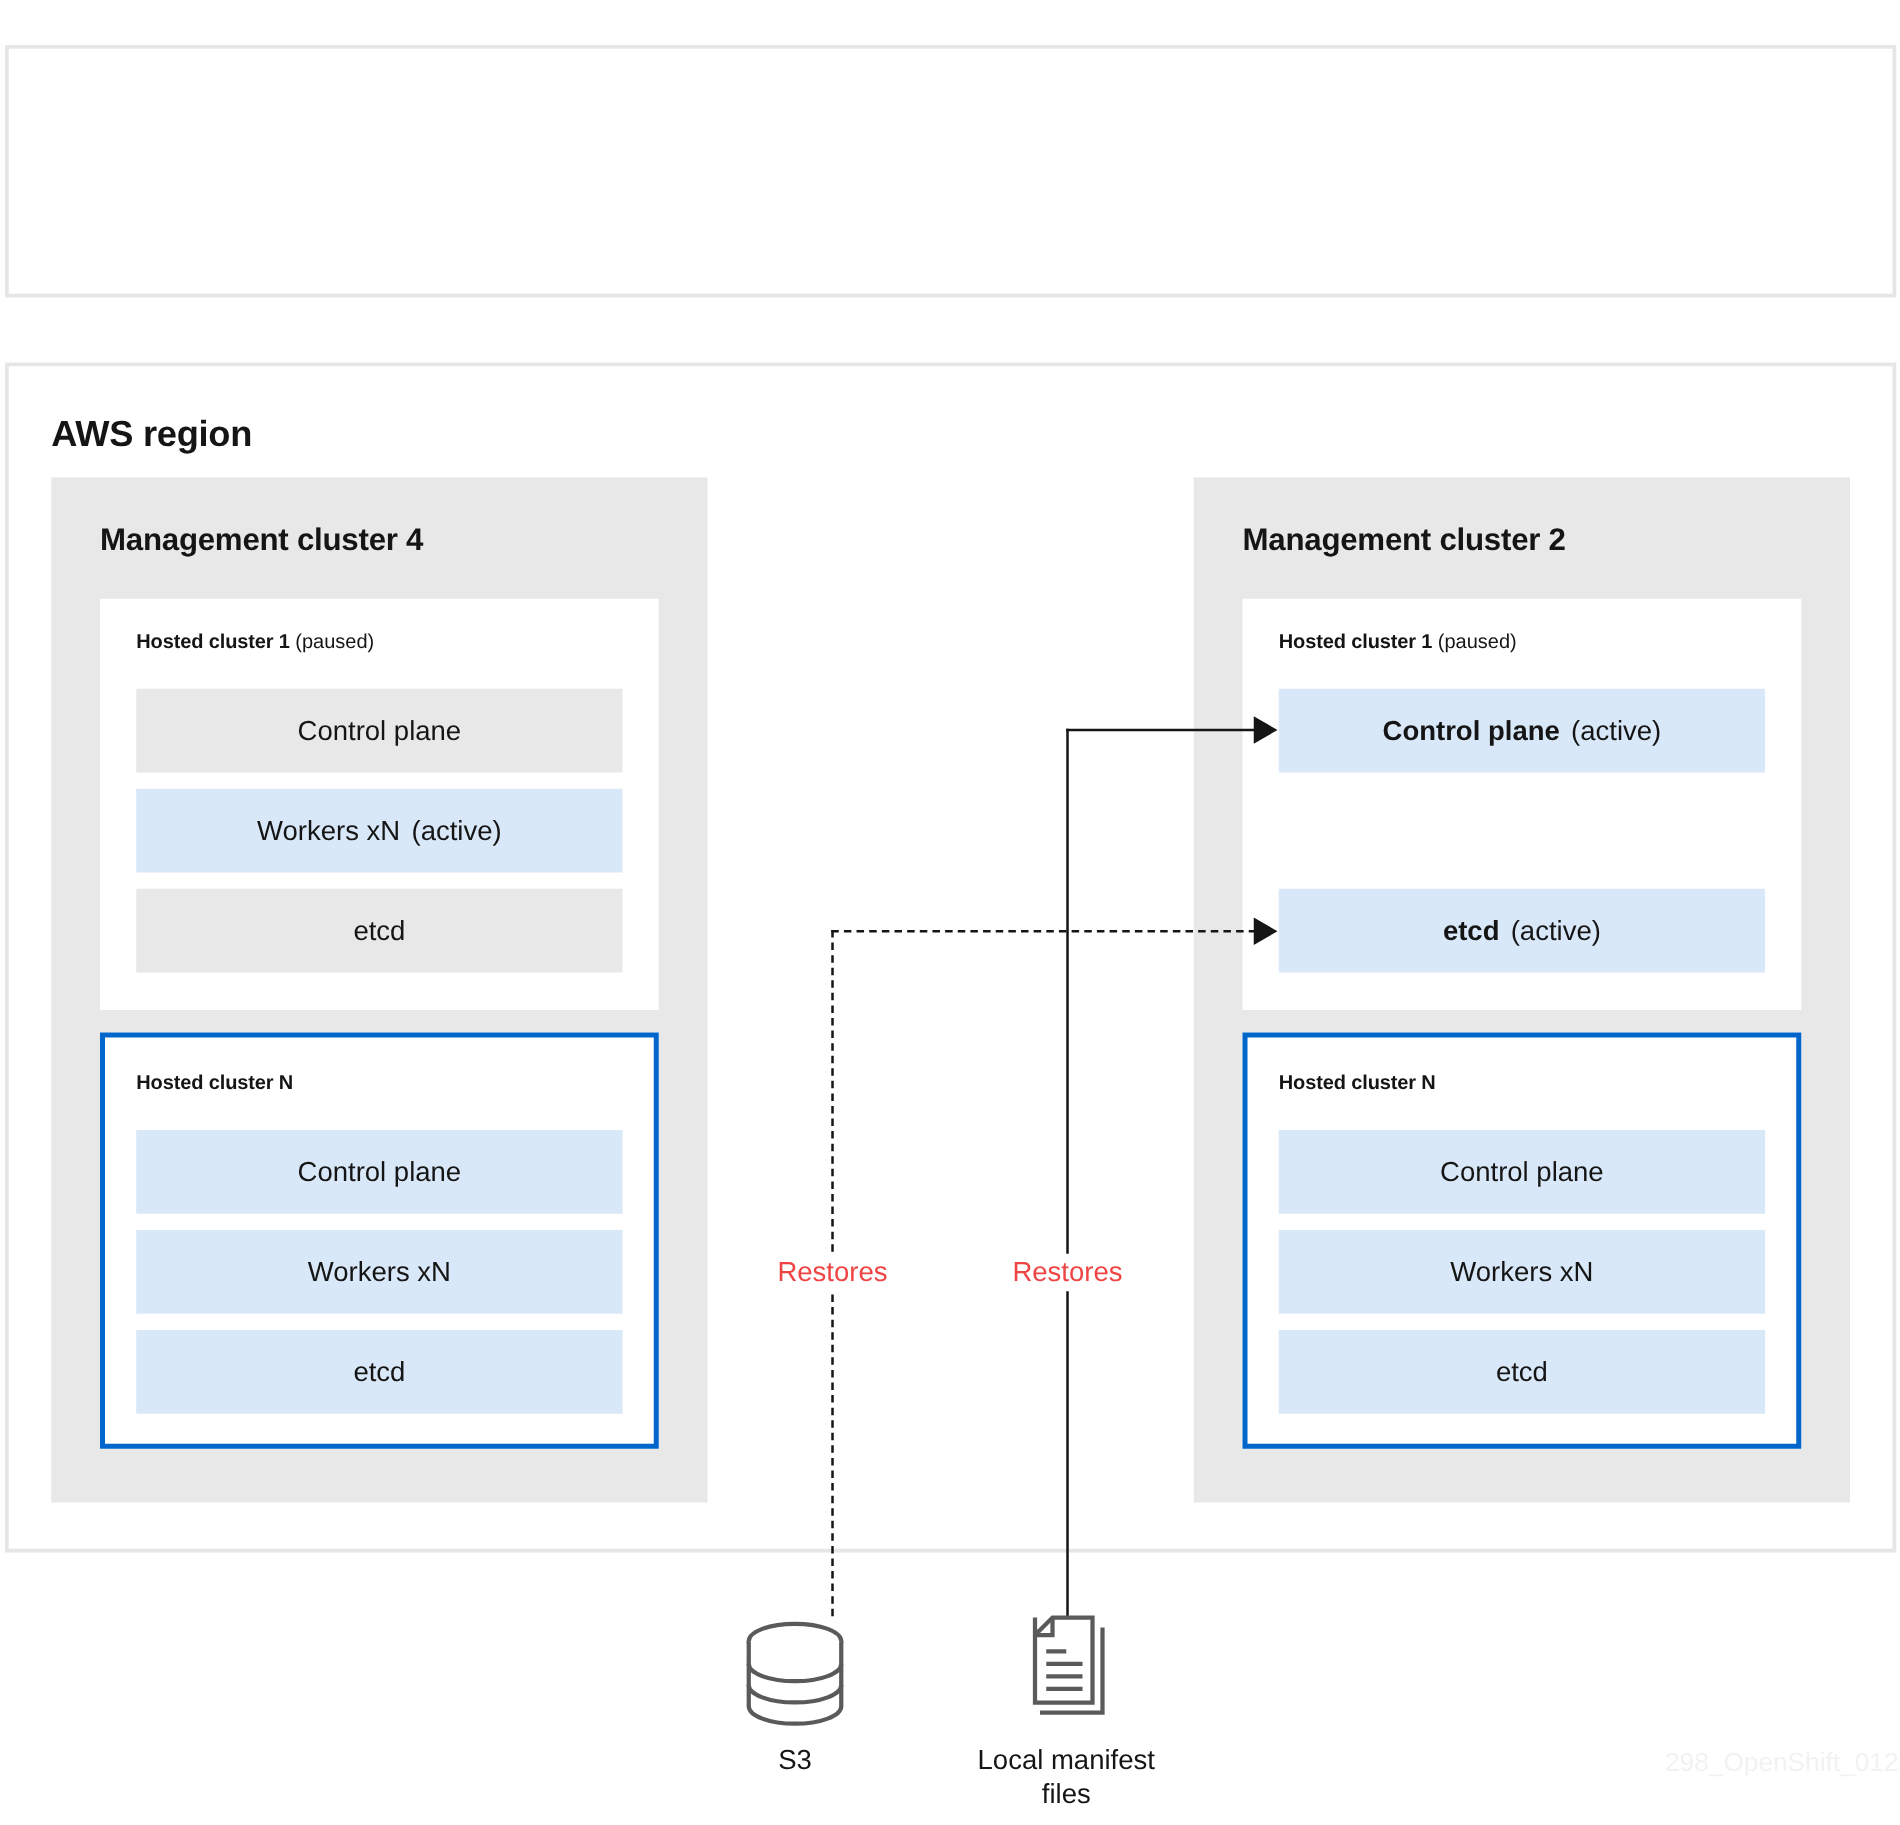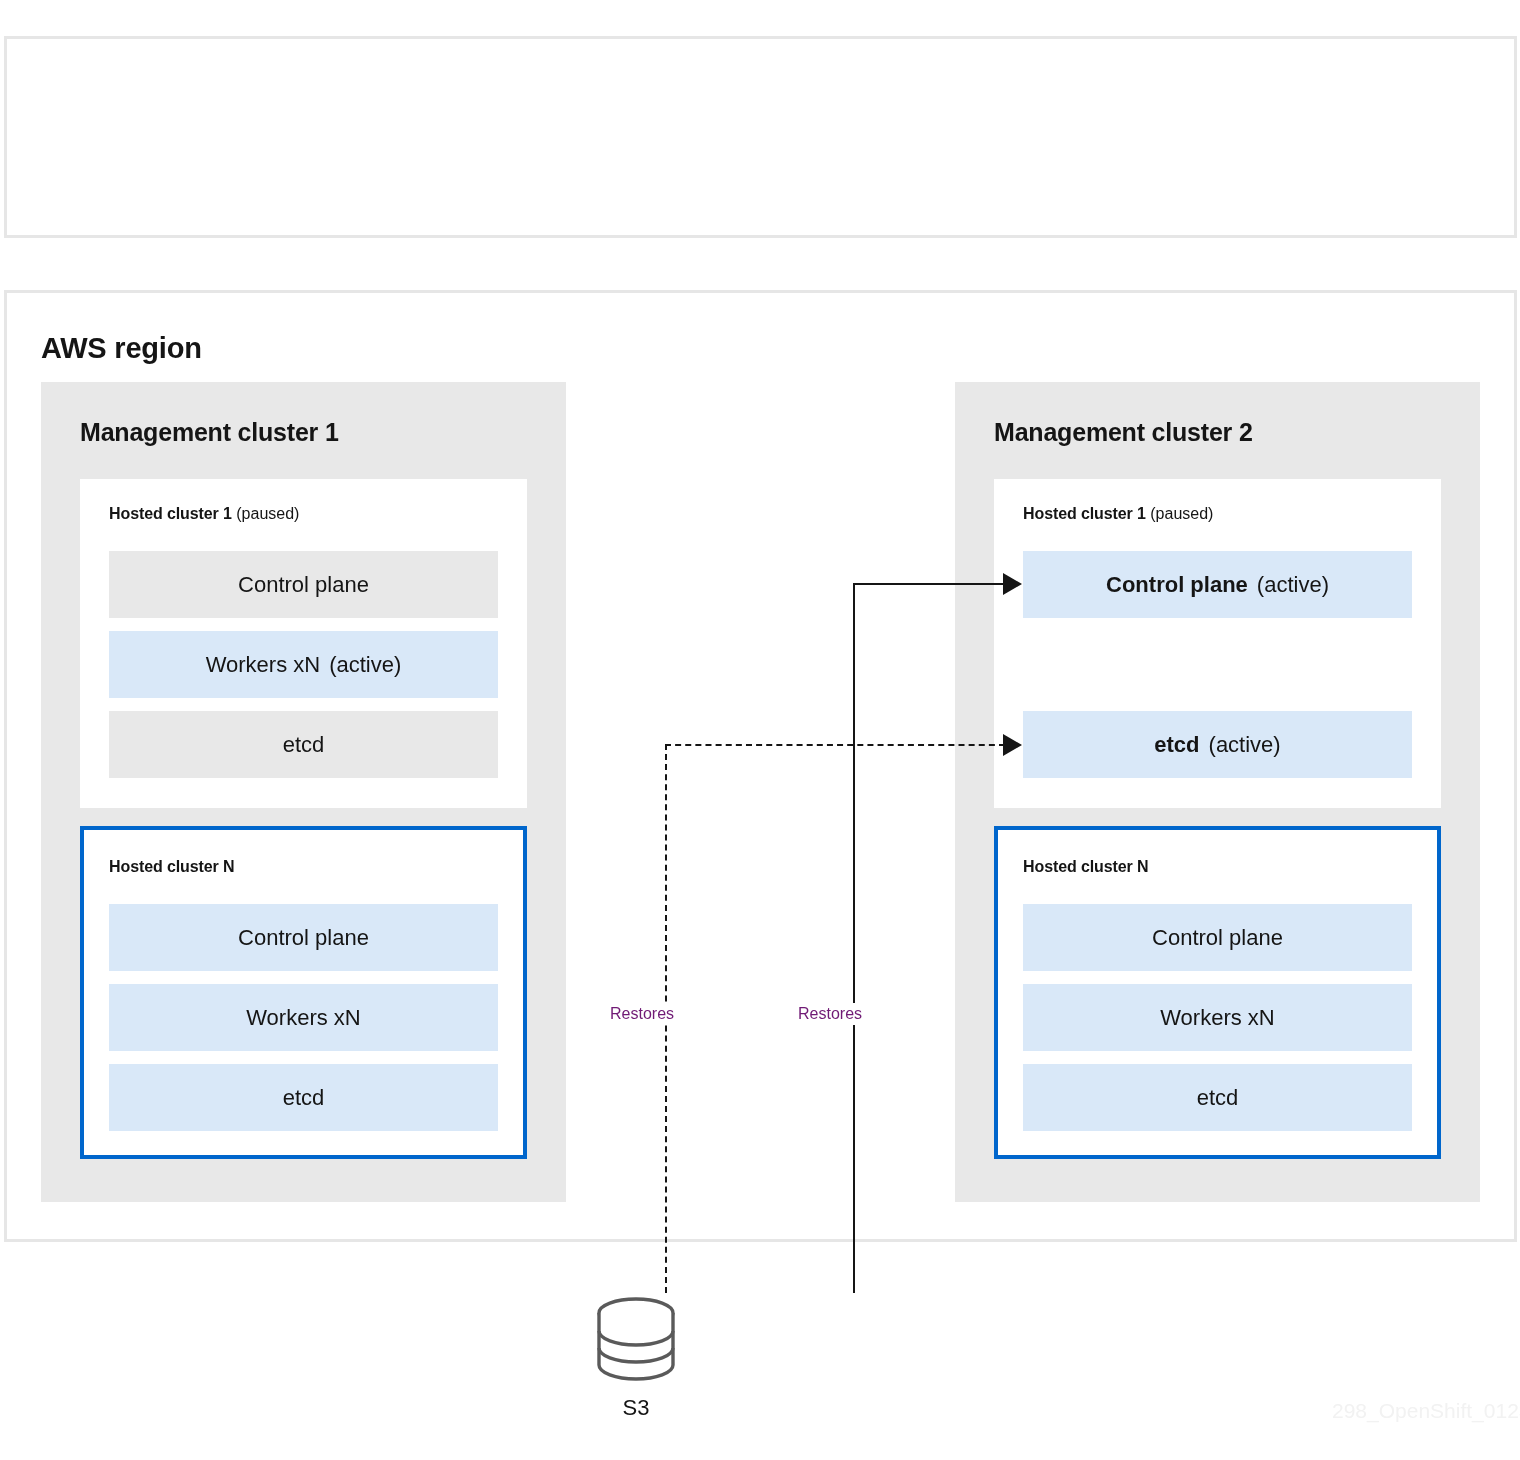--- a/index.html
+++ b/index.html
@@ -112,23 +112,24 @@
   .arrow-head {
     width: 0;
     height: 0;
     border-top: 11px solid transparent;
     border-bottom: 11px solid transparent;
     border-left: 19px solid #151515;
   }
 
   
   .conn-label {
-    font-size: 16px;
-    color: #701a75;
-    background: #ffffff;
+    font-size: 22px;
+    color: #ef4444;
+    background: #ffffff;
+    text-align: center;
     white-space: nowrap;
     padding: 2px 10px;
   }
 
   
   .store-caption {
     font-size: 22px;
     line-height: 27px;
     color: #151515;
     text-align: center;
@@ -147,21 +148,21 @@
 <div id="canvas">
 
   <div class="abs panel" style="left:4px; top:36px; width:1513px; height:202px;"></div>
 
 
   <div class="abs panel" style="left:4px; top:290px; width:1513px; height:952px;"></div>
 
   <div class="abs region-title" style="left:41px; top:332px;">AWS region</div>
 
   <div class="abs mgmt-cluster" style="left:41px; top:382px; width:525px; height:820px;"></div>
-  <div class="abs mgmt-title" style="left:80px; top:418px;">Management cluster 1</div>
+  <div class="abs mgmt-title" style="left:80px; top:418px;">Management cluster 4</div>
 
   <div class="abs hosted-panel" style="left:80px; top:479px; width:447px; height:329px;"></div>
   <div class="abs hosted-title" style="left:109px; top:505px;">
     <span>Hosted cluster 1</span>
     <span class="state">(paused)</span>
   </div>
   <div class="abs comp gray" style="left:109px; top:551px; width:389px; height:67px;">
     <span>Control plane</span>
   </div>
   <div class="abs comp blue" style="left:109px; top:631px; width:389px; height:67px;">
@@ -233,16 +234,35 @@
       <svg width="82" height="86" viewBox="0 0 82 86">
         <ellipse cx="41" cy="17" rx="37" ry="14" fill="#ffffff" stroke="#5a5a5a" stroke-width="3.4"></ellipse>
         <path d="M4 17 L4 69 A37 14 0 0 0 78 69 L78 17" fill="#ffffff" stroke="#5a5a5a" stroke-width="3.4"></path>
         <path d="M4 35 A37 14 0 0 0 78 35" fill="none" stroke="#5a5a5a" stroke-width="3.4"></path>
         <path d="M4 52 A37 14 0 0 0 78 52" fill="none" stroke="#5a5a5a" stroke-width="3.4"></path>
       </svg>
     </div>
     <div class="store-caption" style="margin-top:12px;">S3</div>
   </div>
 
+  <div class="abs" style="left:753px; top:1286px; width:200px; height:145px;">
+    <div style="display:flex; justify-content:center;">
+      <svg width="86" height="96" viewBox="0 0 86 96">
+
+        <path d="M22 84 L72 84 L72 16" fill="none" stroke="#5a5a5a" stroke-width="3.4"></path>
+
+        <path d="M18 8 L18 76 L64 76 L64 8 L32 8 L18 22 Z" fill="#ffffff" stroke="#5a5a5a" stroke-width="3.4" stroke-linejoin="miter"></path>
+        <path d="M32 8 L32 22 L18 22" fill="none" stroke="#5a5a5a" stroke-width="3.4"></path>
+        <line x1="27" y1="35" x2="43" y2="35" stroke="#5a5a5a" stroke-width="3.4"></line>
+        <line x1="27" y1="45" x2="56" y2="45" stroke="#5a5a5a" stroke-width="3.4"></line>
+        <line x1="27" y1="55" x2="56" y2="55" stroke="#5a5a5a" stroke-width="3.4"></line>
+        <line x1="27" y1="65" x2="56" y2="65" stroke="#5a5a5a" stroke-width="3.4"></line>
+      </svg>
+    </div>
+    <div class="store-caption" style="margin-top:12px;">
+      <div>Local manifest</div>
+      <div>files</div>
+    </div>
+  </div>
 
   <div class="abs watermark" style="left:1332px; top:1399px;">298_OpenShift_0123</div>
 
 </div>
 
 </body></html>

